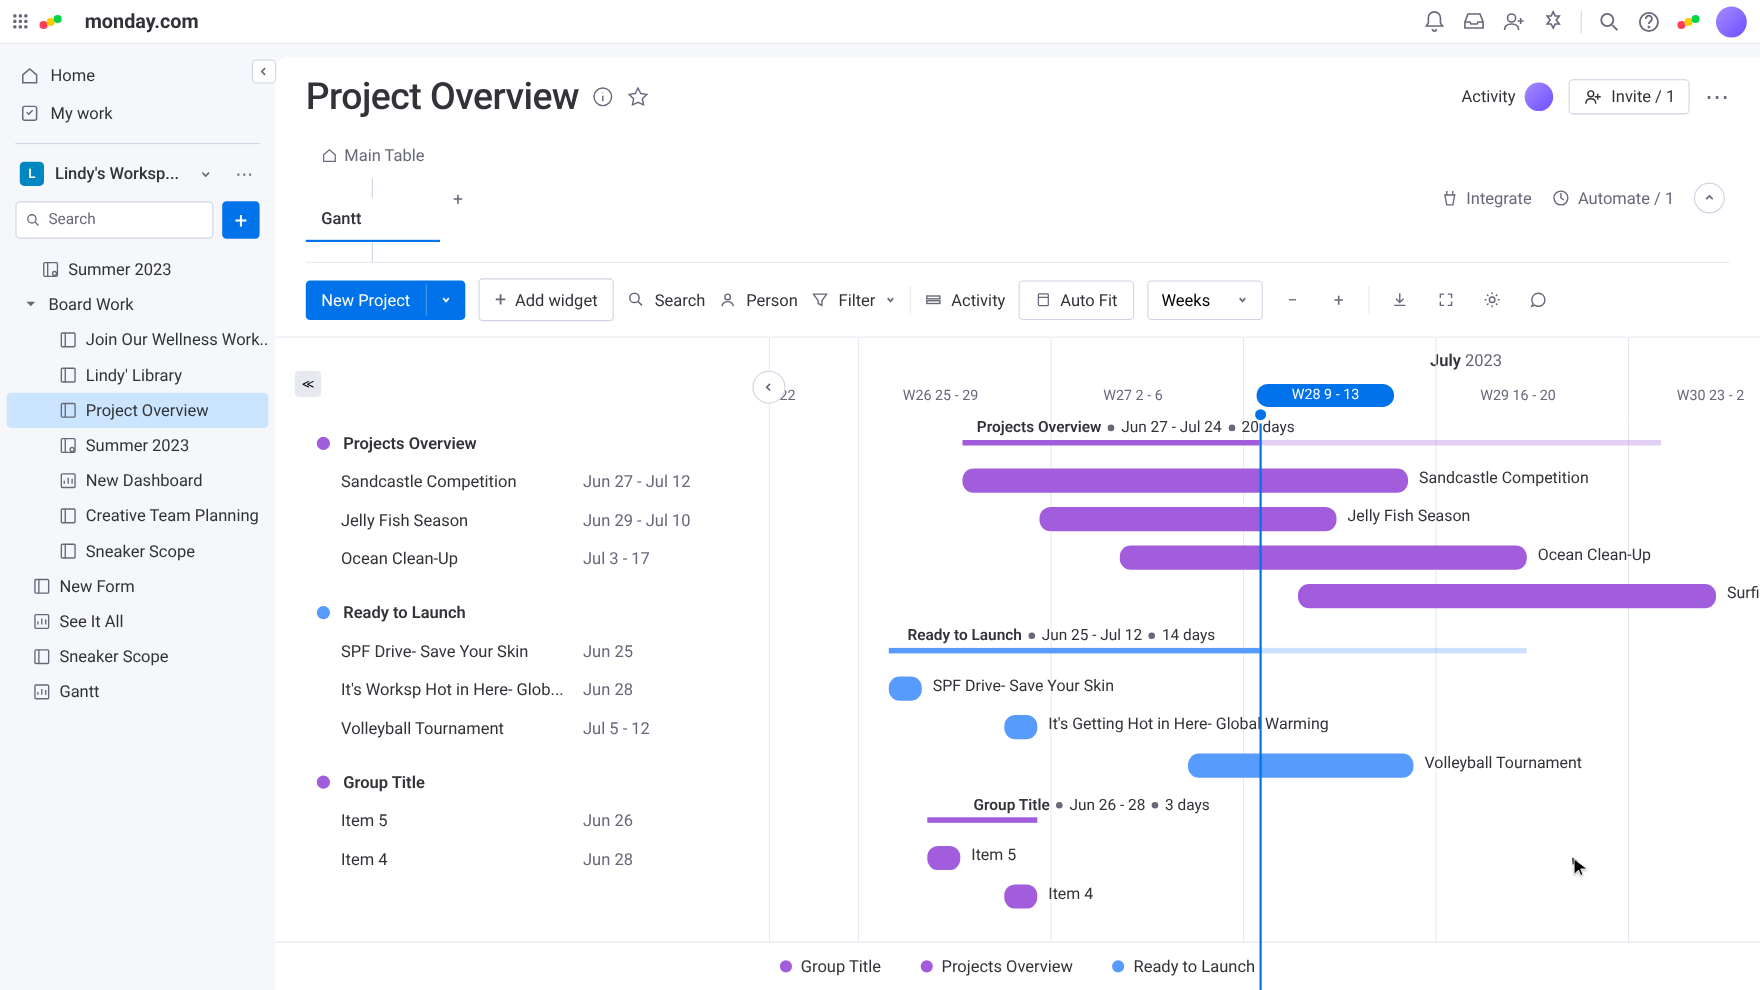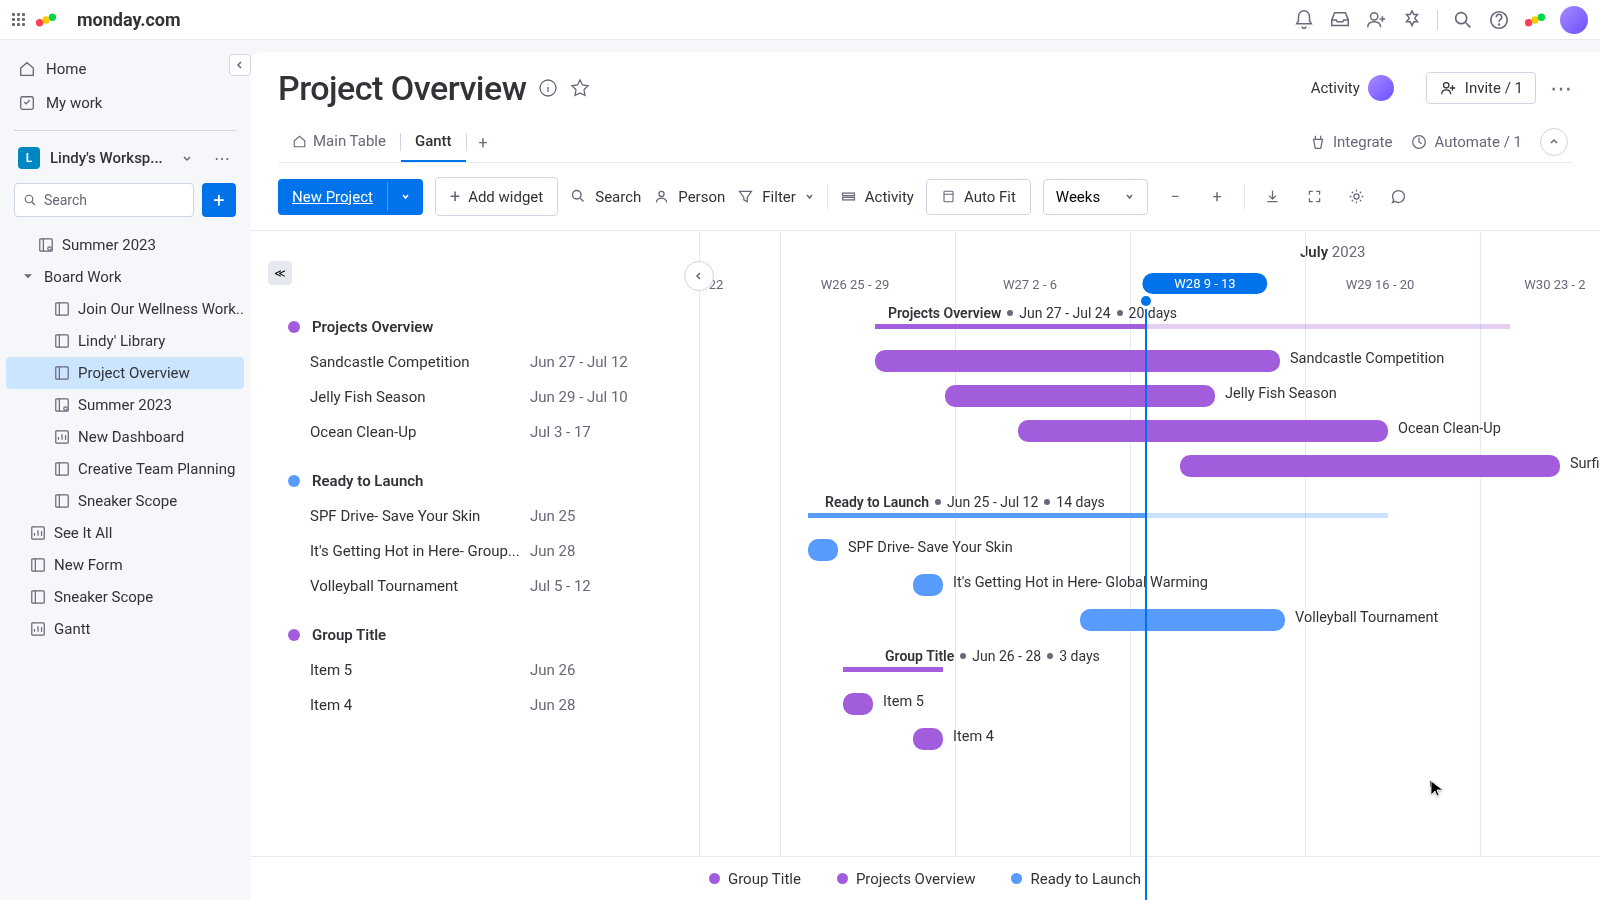--- a/index.html
+++ b/index.html
@@ -42,34 +42,34 @@
 .tree-row.l0 { padding-left: 24px; }
 
 
 .main { flex: 1; background: #fff; border-radius: 12px 0 0 0; margin-top: 12px; overflow: hidden; display: flex; flex-direction: column; position: relative; }
 .mhead { padding: 16px 28px 0; }
 .title-row { display: flex; align-items: center; gap: 12px; }
 .ptitle { font-size: 34px; font-weight: 500; color: #323338; letter-spacing: -0.5px; }
 .title-act { color: #676879; cursor: pointer; }
 .title-right { margin-left: auto; display: flex; align-items: center; gap: 14px; }
 .activity-btn { display: flex; align-items: center; gap: 8px; font-size: 15px; color: #323338; }
-.invite-btn { display: flex; align-items: flex-end; gap: 8px; border: 1px solid #d0d4e4; border-radius: 4px; padding: 6px 12px; font-size: 15px; color: #323338; cursor: pointer; margin-left: 18px; }
+.invite-btn { display: flex; align-items: flex-end; gap: 8px; border: 1px solid #d0d4e4; border-radius: 4px; padding: 6px 12px; font-size: 15px; color: #323338; cursor: pointer; }
 .dots { color: #676879; cursor: pointer; }
 
 .tabs-row { display: flex; align-items: center; gap: 2px; margin-top: 14px; border-bottom: 1px solid #e6e9ef; }
 .tab { display: flex; align-items: center; gap: 6px; padding: 10px 14px; font-size: 15px; color: #676879; cursor: pointer; border-bottom: 2px solid transparent; }
 .tab.active { color: #323338; border-bottom-color: #0073ea; font-weight: 500; }
 .tab-add { padding: 8px 10px; color: #676879; cursor: pointer; }
 .tabs-right { margin-left: auto; display: flex; gap: 18px; align-items: center; padding-right: 4px; }
 .tabs-right .tact { display: flex; gap: 6px; align-items: center; color: #676879; font-size: 15px; cursor: pointer; }
 .collapse-cir { width: 28px; height: 28px; border: 1px solid #d0d4e4; border-radius: 50%; display: flex; align-items: center; justify-content: center; color: #676879; cursor: pointer; }
 
 
 .toolbar { display: flex; align-items: center; gap: 12px; padding: 14px 28px; border-bottom: 1px solid #e6e9ef; }
-.btn-primary { background: #0073ea; color: #fff; border-radius: 4px; display: flex; align-items: center; cursor: pointer; overflow: hidden; text-decoration: underline; }
+.btn-primary { background: #0073ea; color: #fff; border-radius: 4px; display: flex; align-items: center; cursor: pointer; overflow: hidden; }
 .btn-primary .lbl { padding: 9px 14px; font-size: 15px; }
 .btn-primary .car { padding: 9px 12px; border-left: 1px solid rgba(255,255,255,0.3); }
 .btn-outl { border: 1px solid #d0d4e4; border-radius: 4px; padding: 8px 14px; display: flex; align-items: center; gap: 8px; font-size: 15px; color: #323338; cursor: pointer; }
 .tbtn { display: flex; align-items: center; gap: 8px; font-size: 15px; color: #323338; cursor: pointer; }
 .tbtn .tic { color: #676879; }
 .tdiv { width: 1px; height: 26px; background: #e6e9ef; }
 .zoom-sel { display: flex; align-items: center; gap: 24px; border: 1px solid #d0d4e4; border-radius: 4px; padding: 8px 12px; font-size: 15px; cursor: pointer; }
 .sqbtn { width: 30px; height: 34px; display: flex; align-items: center; justify-content: center; color: #676879; cursor: pointer; }
 
 
@@ -320,33 +320,33 @@
               <rect x="2" y="2" width="14" height="14" rx="1"></rect>
               <path d="M6 2v14"></path>
             </svg>
           </span>
           <span>Sneaker Scope</span>
         </div>
         <div class="tree-row l0">
           <span class="tic">
             <svg viewBox="0 0 18 18" fill="none" stroke="currentColor" stroke-width="1.4">
               <rect x="2" y="2" width="14" height="14" rx="1"></rect>
+              <path d="M6 2v14"></path>
+            </svg>
+          </span>
+          <span>New Form</span>
+        </div>
+        <div class="tree-row l0">
+          <span class="tic">
+            <svg viewBox="0 0 18 18" fill="none" stroke="currentColor" stroke-width="1.4">
+              <rect x="2" y="2" width="14" height="14" rx="1"></rect>
               <path d="M5 12v-3M9 12V6M13 12v-5"></path>
             </svg>
           </span>
           <span>See It All</span>
-        </div>
-        <div class="tree-row l0">
-          <span class="tic">
-            <svg viewBox="0 0 18 18" fill="none" stroke="currentColor" stroke-width="1.4">
-              <rect x="2" y="2" width="14" height="14" rx="1"></rect>
-              <path d="M6 2v14"></path>
-            </svg>
-          </span>
-          <span>New Form</span>
         </div>
         <div class="tree-row l0">
           <span class="tic">
             <svg viewBox="0 0 18 18" fill="none" stroke="currentColor" stroke-width="1.4">
               <rect x="2" y="2" width="14" height="14" rx="1"></rect>
               <path d="M6 2v14"></path>
             </svg>
           </span>
           <span>Sneaker Scope</span>
         </div>
@@ -386,21 +386,21 @@
             <svg width="18" height="18" viewBox="0 0 20 20" fill="none" stroke="currentColor" stroke-width="1.4">
                 <circle cx="8" cy="7" r="3"></circle>
                 <path d="M3 17c0-3 2-5 5-5s5 2 5 5M15 7v6M12 10h6"></path>
               </svg>
             <span>Invite / 1</span>
           </div>
           <span class="dots" style="font-size:22px">⋯</span>
         </div>
       </div>
       <div class="tabs-row">
-        <div id="tabs" style="display: flex;">
+        <div id="tabs" style="display: flex; flex-direction: column;">
             <div class="tab">
               <svg width="15" height="15" viewBox="0 0 20 20" fill="none" stroke="currentColor" stroke-width="1.5">
                 <path d="M3 9l7-6 7 6v8H3V9z"></path>
               </svg>
               <span>Main Table</span>
             </div>
             <span style="width: 1px; height: 18px; background: rgb(208, 212, 228); align-self: center;"></span>
             <div class="tab active">
               <span>Gantt</span>
             </div>
@@ -541,21 +541,21 @@
             <div class="grow spacer"></div>
             <div class="grow group-head">
               <span class="gdot" style="background:#579bfc"></span>
               <span>Ready to Launch</span>
             </div>
             <div class="grow task">
               <span class="task-name">SPF Drive- Save Your Skin</span>
               <span class="task-dates">Jun 25</span>
             </div>
             <div class="grow task">
-              <span class="task-name">It's Getting Hot in Here- Group...</span>
+              <span class="task-name">It's Worksp Hot in Here- Glob...</span>
               <span class="task-dates">Jun 28</span>
             </div>
             <div class="grow task">
               <span class="task-name">Volleyball Tournament</span>
               <span class="task-dates">Jul 5 - 12</span>
             </div>
             <div class="grow spacer"></div>
             <div class="grow group-head">
               <span class="gdot" style="background:#a25ddc"></span>
               <span>Group Title</span>

